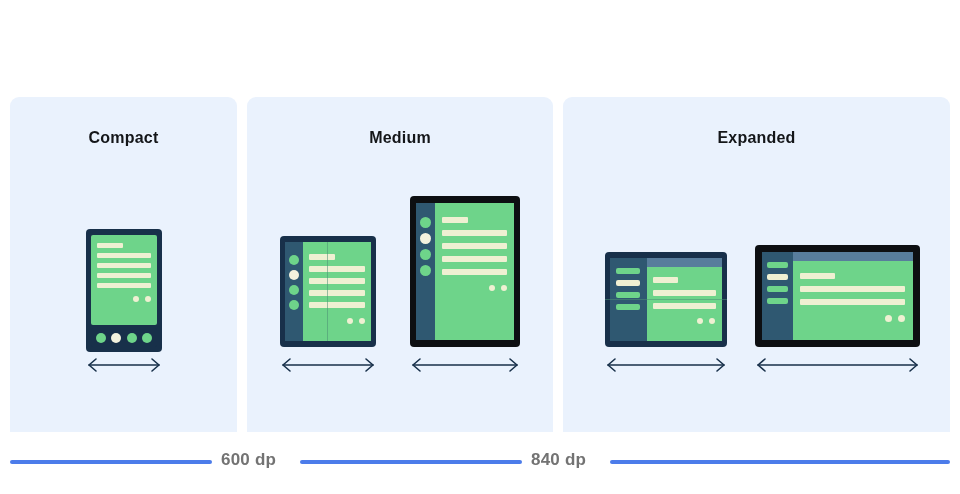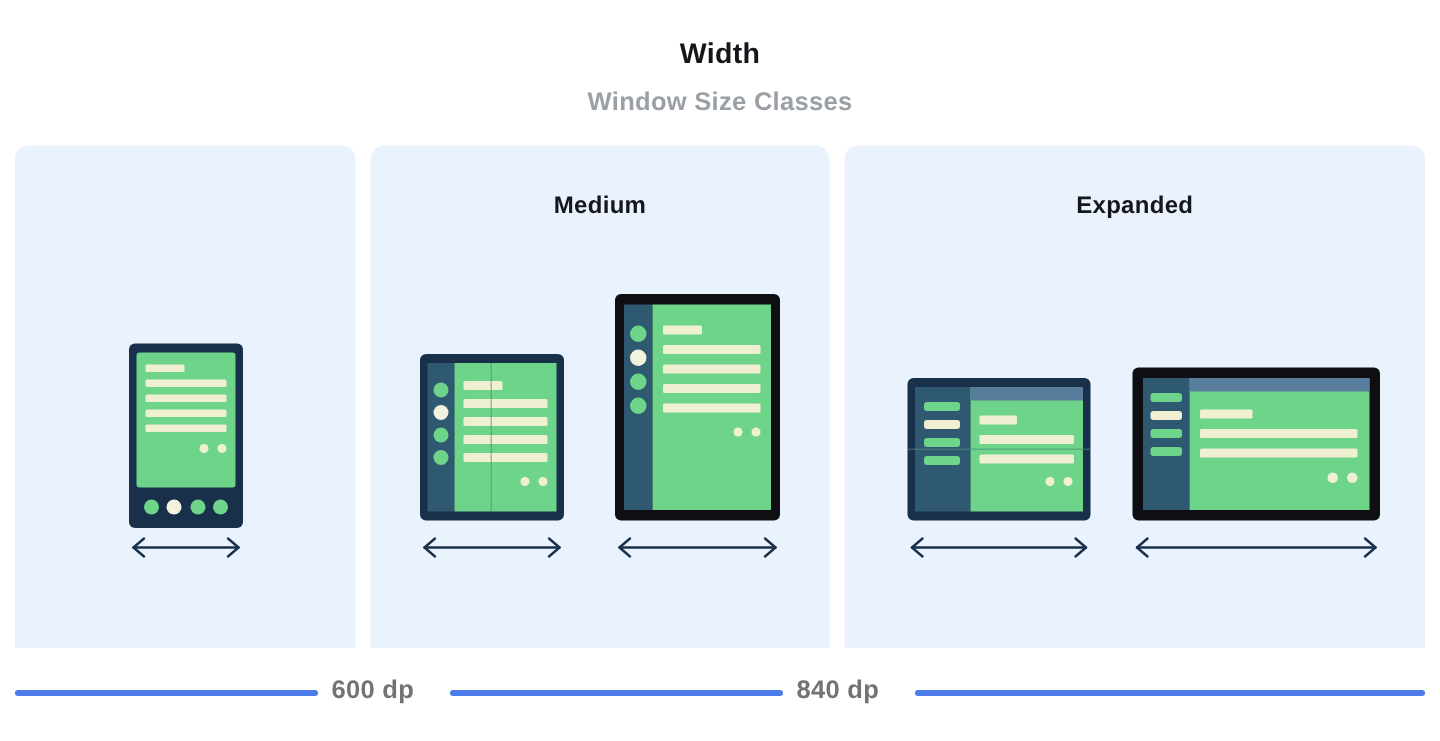--- a/index.html
+++ b/index.html
@@ -68,28 +68,25 @@
   .dp-label {
     position: absolute; top: 0; font-size: 17px; font-weight: bold;
     color: #737373; letter-spacing: .2px; white-space: nowrap;
   }
 </style>
 </head>
 <body>
 
 <div class="page">
 
-  <div class="header">
-    <div class="title">Width</div>
-    <div class="subtitle">Window Size Classes</div>
-  </div>
 
   <div class="panels">
 
     <div class="panel" id="panel-compact">
+      <div class="panel-label">Compact</div>
 
       <div class="device" style="left:76px; top:132px; width:76px; height:123px;">
         <div class="shell shell-navy"></div>
         <div class="screen" style="left:5px; top:6px; width:66px; height:90px; border-radius:2px;">
           <div class="line" style="left:6px; top:8px;  width:26px; height:5px;"></div>
           <div class="line" style="left:6px; top:18px; width:54px; height:5px;"></div>
           <div class="line" style="left:6px; top:28px; width:54px; height:5px;"></div>
           <div class="line" style="left:6px; top:38px; width:54px; height:5px;"></div>
           <div class="line" style="left:6px; top:48px; width:54px; height:5px;"></div>
           <div class="fab" style="left:42px; top:61px; width:6px; height:6px;"></div>

